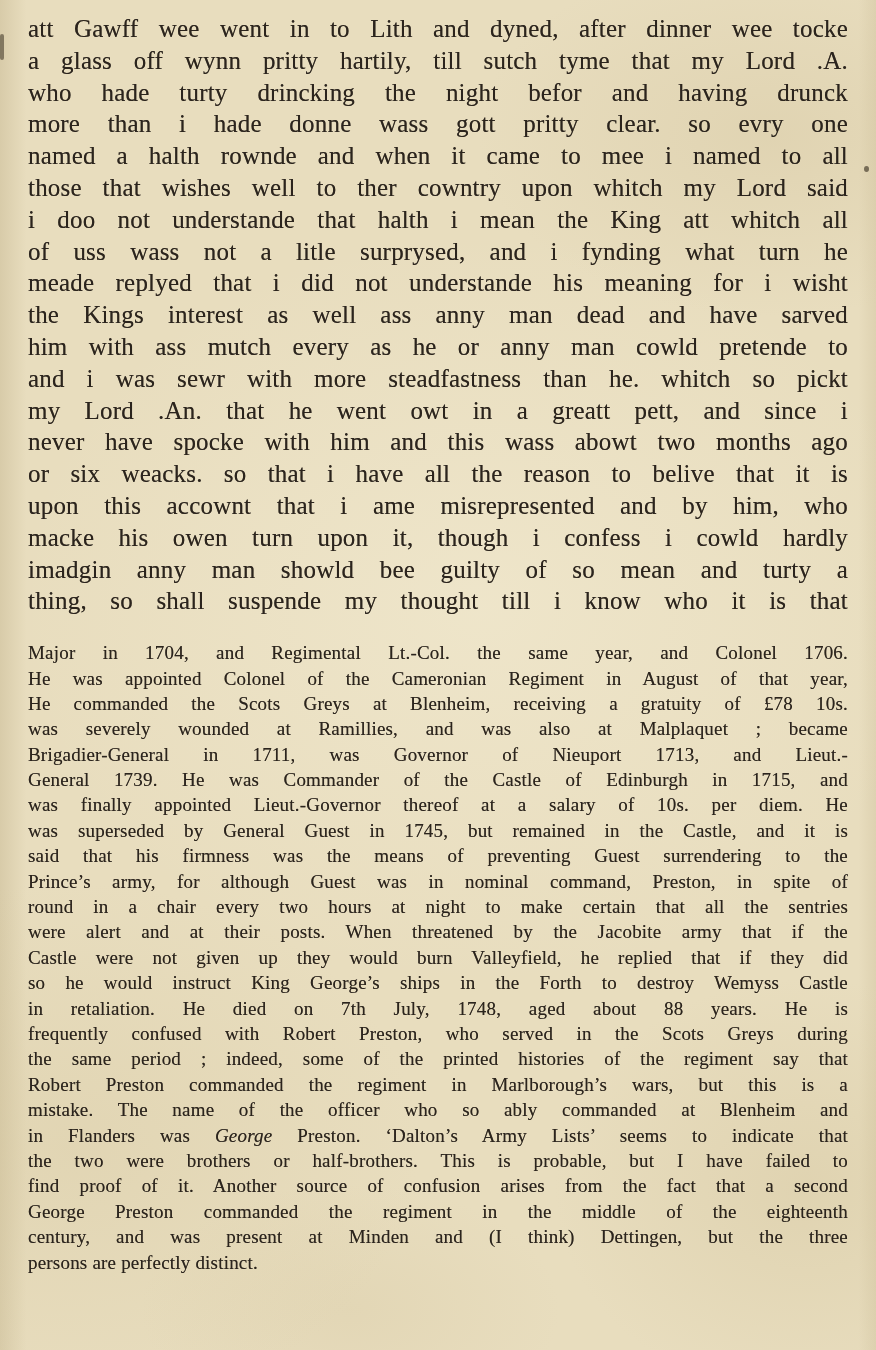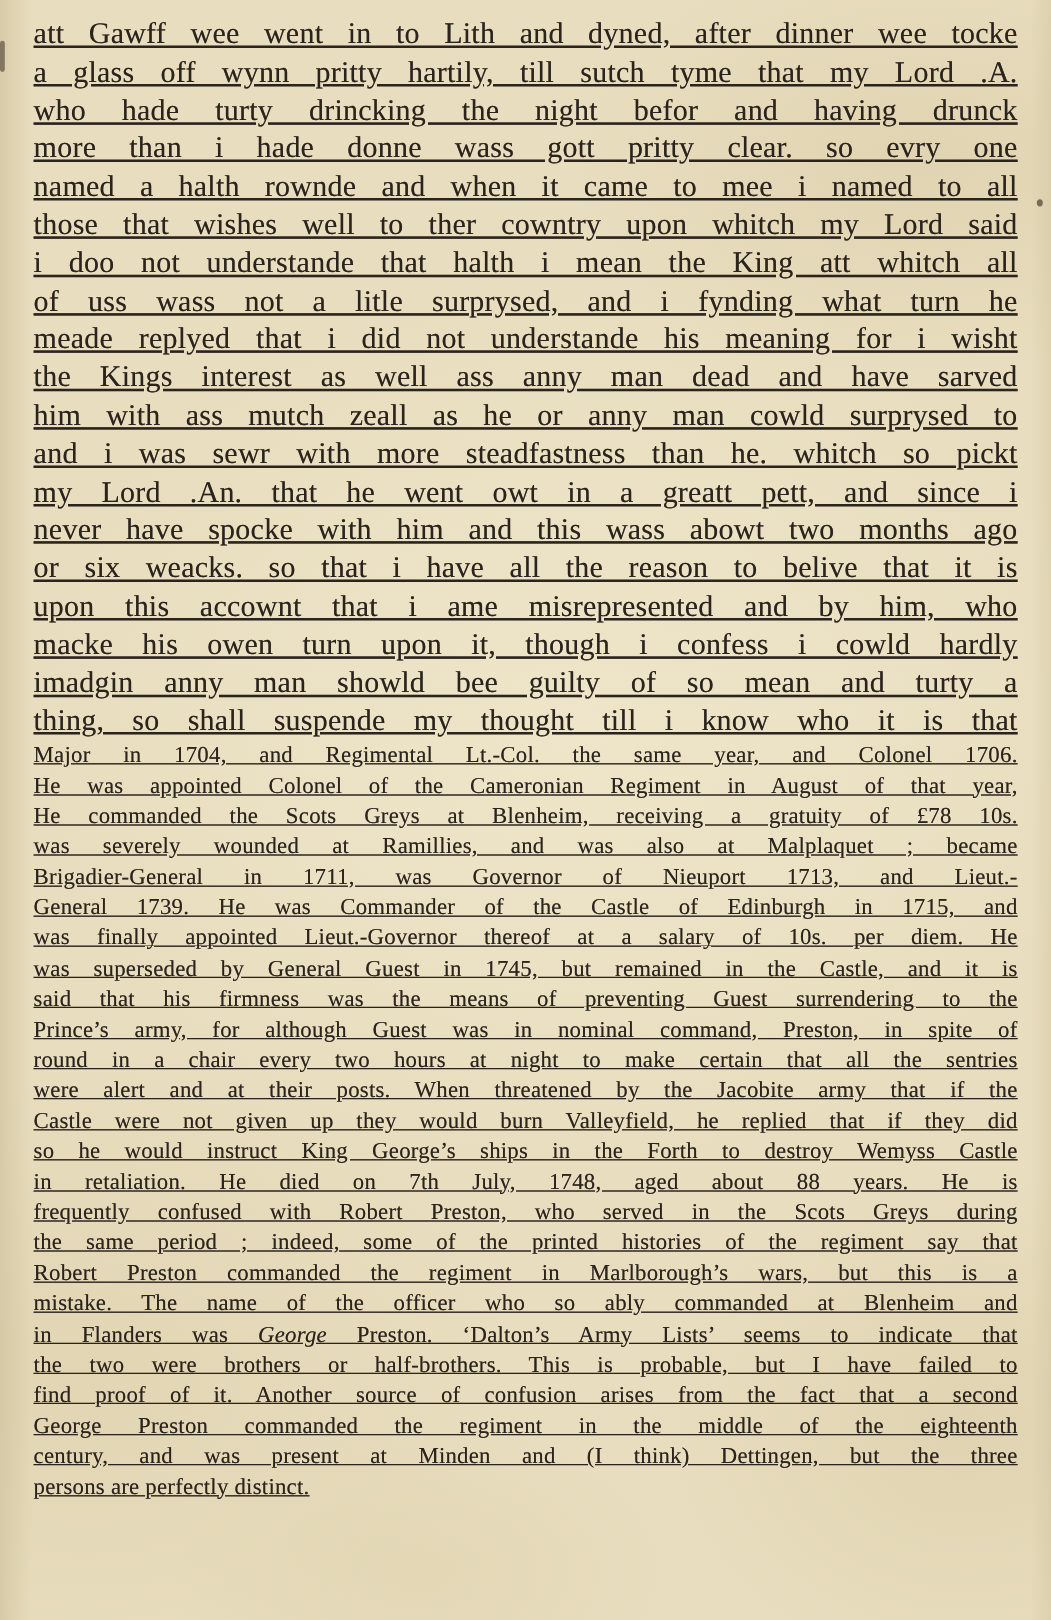--- a/index.html
+++ b/index.html
@@ -33,33 +33,33 @@
   }
   .main-text {
     padding-top: 13px;
     font-size: 25px;
   }
   .main-text .line {
     height: 31.8px;
     line-height: 31.8px;
   }
   .footnote {
+    margin-top: 23px;
     font-size: 19px;
   }
   .footnote .line {
     height: 25.4px;
     line-height: 25.4px;
   }
   .line {
     text-align: justify;
     text-align-last: justify;
     white-space: nowrap;
     letter-spacing: 0.2px;
     text-shadow: 0 0 0.5px rgba(43,36,29,0.55);
-    text-decoration: underline;
   }
   .footnote .line:last-child {
     text-align-last: left;
   }
   .speck {
     position: absolute;
     background: #5d5240;
     border-radius: 50%;
   }
   .speck-right {
@@ -86,21 +86,21 @@
       <div class="line">att Gawff wee went in to Lith and dyned, after dinner wee tocke</div>
       <div class="line">a glass off wynn pritty hartily, till sutch tyme that my Lord .A.</div>
       <div class="line">who hade turty drincking the night befor and having drunck</div>
       <div class="line">more than i hade donne wass gott pritty clear.  so evry one</div>
       <div class="line">named a halth rownde and when it came to mee i named to all</div>
       <div class="line">those that wishes well to ther cowntry upon whitch my Lord said</div>
       <div class="line">i doo not understande that halth i mean the King att whitch all</div>
       <div class="line">of uss wass not a litle surprysed, and i fynding what turn he</div>
       <div class="line">meade replyed that i did not understande his meaning for i wisht</div>
       <div class="line">the Kings interest as well ass anny man dead and have sarved</div>
-      <div class="line">him with ass mutch zeall as he or anny man cowld surprysed to</div>
+      <div class="line">him with ass mutch every as he or anny man cowld pretende to</div>
       <div class="line">and i was sewr with more steadfastness than he.  whitch so pickt</div>
       <div class="line">my Lord .An. that he went owt in a greatt pett, and since i</div>
       <div class="line">never have spocke with him and this wass abowt two months ago</div>
       <div class="line">or six weacks.  so that i have all the reason to belive that it is</div>
       <div class="line">upon this accownt that i ame misrepresented and by him, who</div>
       <div class="line">macke his owen turn upon it, though i confess i cowld hardly</div>
       <div class="line">imadgin anny man showld bee guilty of so mean and turty a</div>
       <div class="line">thing, so shall suspende my thought till i know who it is that</div>
     </div>
   <div class="text-block footnote">

